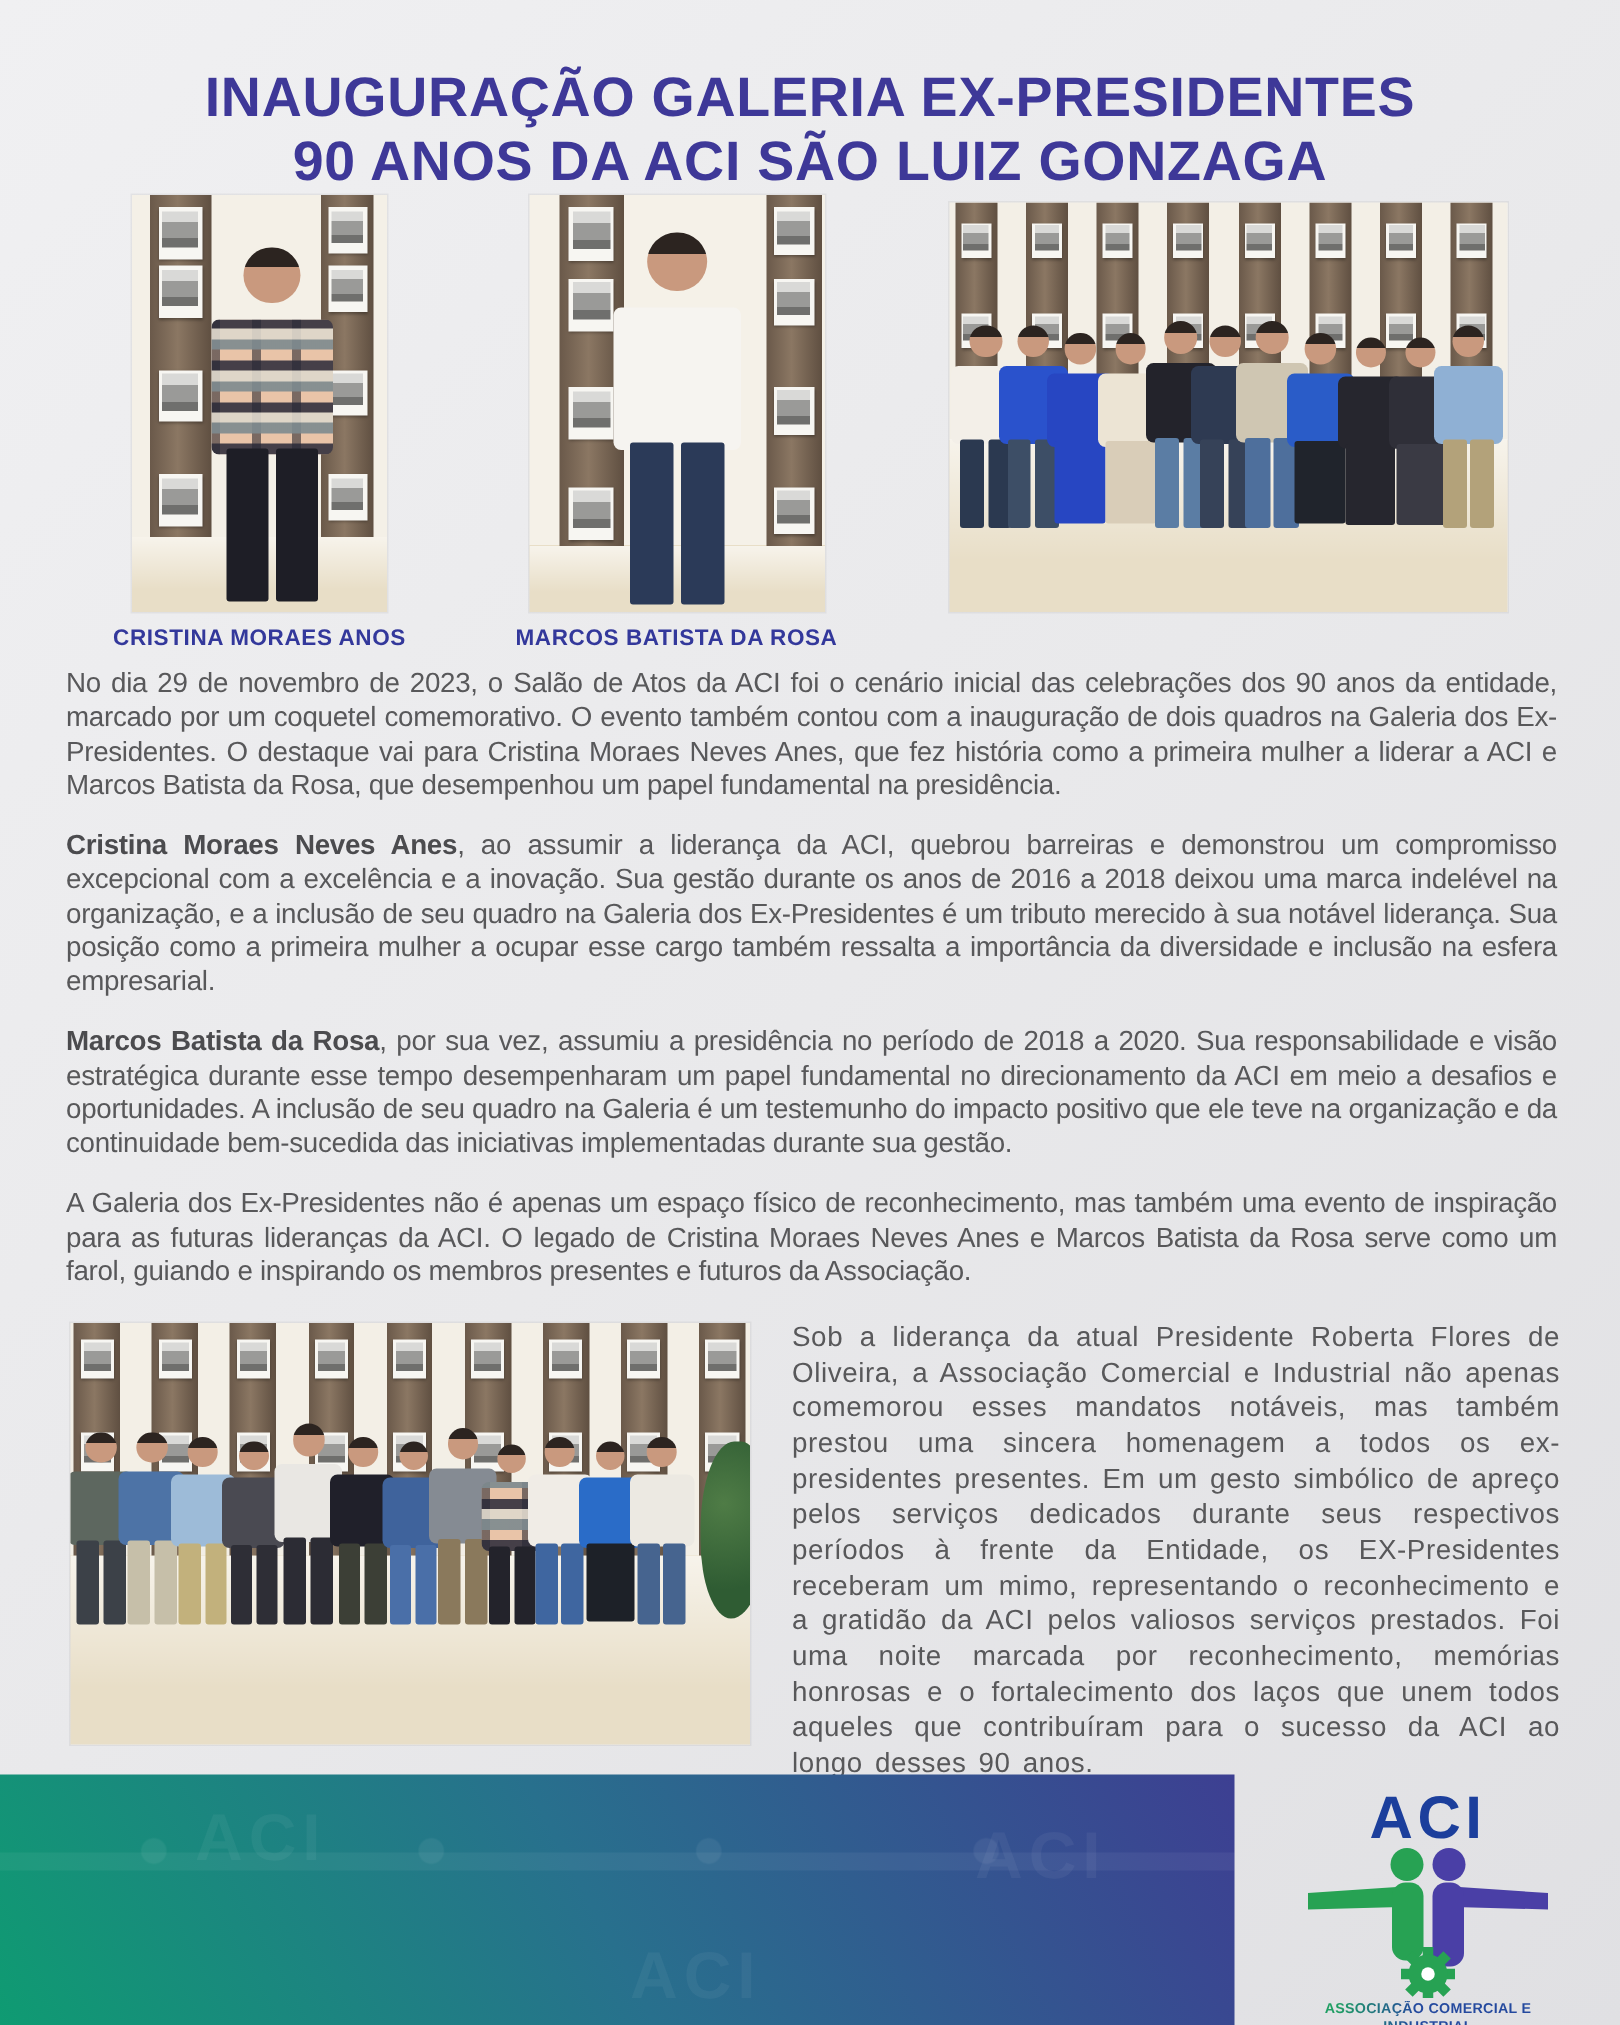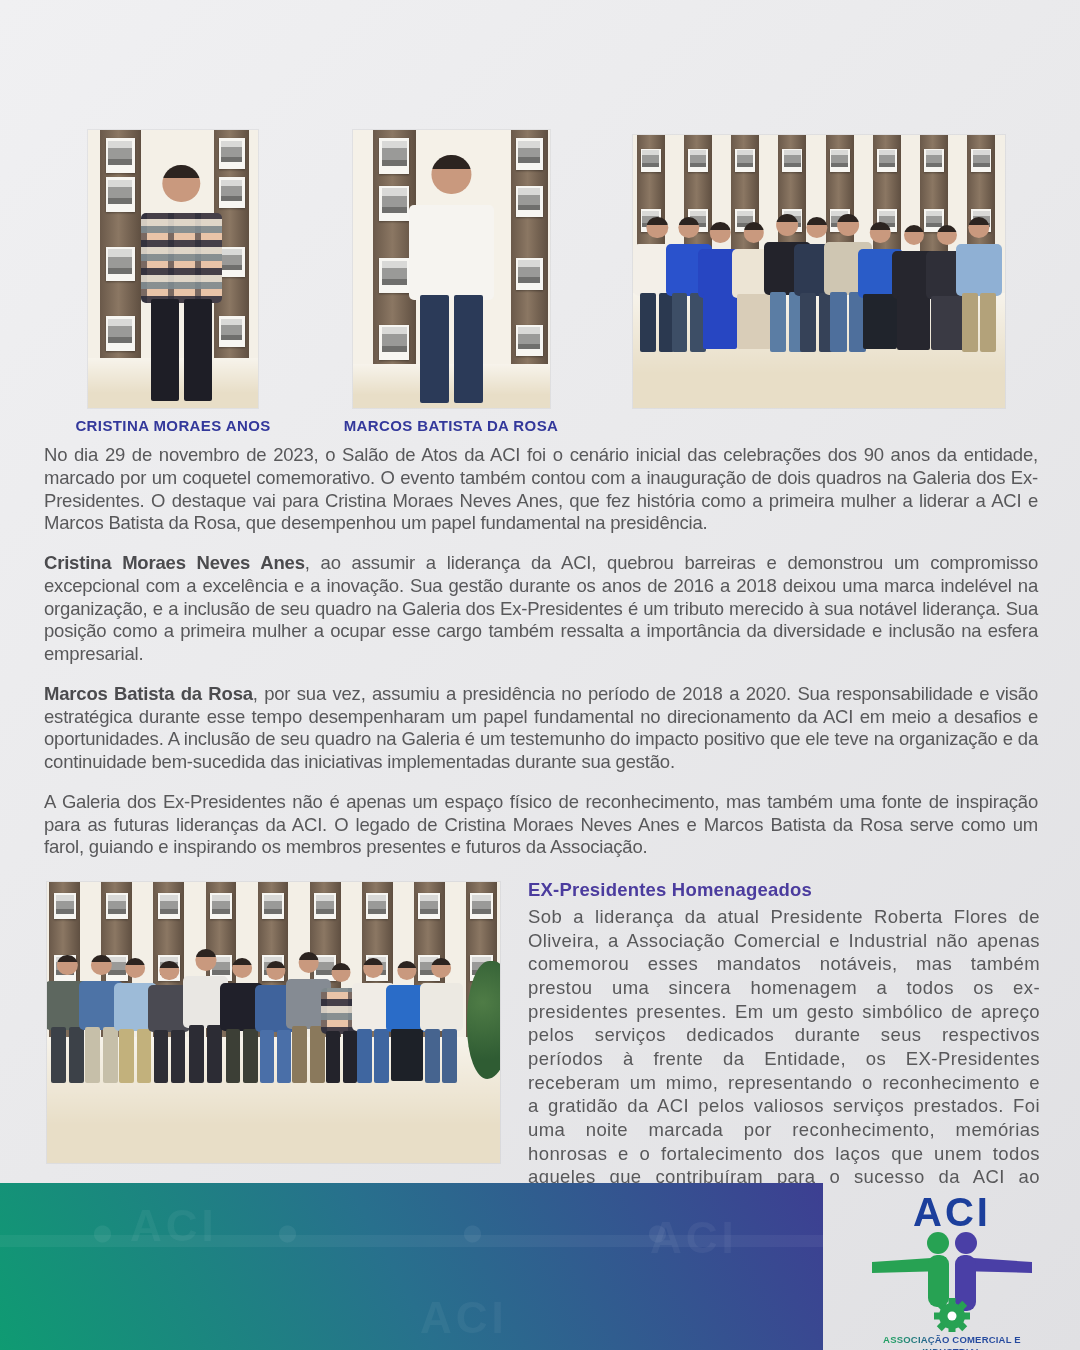--- a/index.html
+++ b/index.html
@@ -69,20 +69,24 @@
   .logo-figures{margin:-4px auto 2px;display:block;}
   .logo-org{font-size:9.5px;font-weight:700;line-height:1.25;letter-spacing:.2px;
             background:linear-gradient(90deg,#1f9e63 0%,#1f9e63 20%,#24499e 46%,#24499e 100%);
             -webkit-background-clip:text;background-clip:text;color:transparent;}
 </style>
 </head>
 <body>
 
 <div class="page">
 
+  <div class="title">
+    <div>INAUGURAÇÃO GALERIA EX-PRESIDENTES</div>
+    <div>90 ANOS DA ACI SÃO LUIZ GONZAGA</div>
+  </div>
 
   <div class="photo" id="photo-cristina" style="background: linear-gradient(rgb(244, 240, 231) 0px, rgb(244, 240, 231) 82%, rgb(232, 222, 199) 82%, rgb(232, 222, 199) 100%);">
       <div class="sheen" style="top: 227.96px; height: 50.04px;"></div>
       <div class="pillar" style="left: 11.9px; width: 40.8px; height: 227.96px;"></div>
       <div class="frame" style="width: 29.376px; height: 34.6637px; left: 17.612px; top: 8.34px;">
         <i></i>
       </div>
       <div class="frame" style="width: 29.376px; height: 34.6637px; left: 17.612px; top: 47.26px;">
         <i></i>
       </div>
@@ -268,21 +272,21 @@
       </div>
     </div>
 
   <div class="caption" id="cap-cristina">CRISTINA MORAES ANOS</div>
   <div class="caption" id="cap-marcos">MARCOS BATISTA DA ROSA</div>
 
   <div class="article">
     <p><b></b><span>No dia 29 de novembro de 2023, o Salão de Atos da ACI foi o cenário inicial das celebrações dos 90 anos da entidade, marcado por um coquetel comemorativo. O evento também contou com a inauguração de dois quadros na Galeria dos Ex-Presidentes. O destaque vai para Cristina Moraes Neves Anes, que fez história como a primeira mulher a liderar a ACI e Marcos Batista da Rosa, que desempenhou um papel fundamental na presidência.</span></p>
     <p><b>Cristina Moraes Neves Anes</b><span>, ao assumir a liderança da ACI, quebrou barreiras e demonstrou um compromisso excepcional com a excelência e a inovação. Sua gestão durante os anos de 2016 a 2018 deixou uma marca indelével na organização, e a inclusão de seu quadro na Galeria dos Ex-Presidentes é um tributo merecido à sua notável liderança. Sua posição como a primeira mulher a ocupar esse cargo também ressalta a importância da diversidade e inclusão na esfera empresarial.</span></p>
     <p><b>Marcos Batista da Rosa</b><span>, por sua vez, assumiu a presidência no período de 2018 a 2020. Sua responsabilidade e visão estratégica durante esse tempo desempenharam um papel fundamental no direcionamento da ACI em meio a desafios e oportunidades. A inclusão de seu quadro na Galeria é um testemunho do impacto positivo que ele teve na organização e da continuidade bem-sucedida das iniciativas implementadas durante sua gestão.</span></p>
-    <p><b></b><span>A Galeria dos Ex-Presidentes não é apenas um espaço físico de reconhecimento, mas também uma fonte de inspiração para as futuras lideranças da ACI. O legado de Cristina Moraes Neves Anes e Marcos Batista da Rosa serve como um farol, guiando e inspirando os membros presentes e futuros da Associação.</span></p>
+    <p><b></b><span>A Galeria dos Ex-Presidentes não é apenas um espaço físico de reconhecimento, mas também uma evento de inspiração para as futuras lideranças da ACI. O legado de Cristina Moraes Neves Anes e Marcos Batista da Rosa serve como um farol, guiando e inspirando os membros presentes e futuros da Associação.</span></p>
   </div>
 
   <div class="photo" id="photo-expresidentes" style="background: linear-gradient(rgb(243, 239, 230) 0px, rgb(243, 239, 230) 55%, rgb(232, 222, 199) 55%, rgb(232, 222, 199) 100%);">
       <div class="sheen" style="top: 154.55px; height: 126.45px;"></div>
       <div class="pillar" style="left: 2.265px; width: 30.804px; height: 154.55px;"></div>
       <div class="frame" style="width: 22.1789px; height: 26.1711px; left: 6.57756px; top: 11.24px;">
         <i></i>
       </div>
       <div class="frame" style="width: 22.1789px; height: 26.1711px; left: 6.57756px; top: 73.06px;">
         <i></i>
@@ -411,21 +415,20 @@
       <div class="person" style="width: 42.993px; height: 126.45px; left: 372.613px; top: 75.87px;">
         <div class="head" style="width: 19.7768px; height: 19.7768px; top: 0px; background: linear-gradient(rgb(44, 36, 32) 0px, rgb(44, 36, 32) 36%, rgb(201, 153, 126) 36%);"></div>
         <div class="torso" style="top: 25.29px; height: 48.051px; background: rgb(236, 233, 226);"></div>
         <div class="leg" style="left: 5.58909px; width: 14.6176px; top: 70.812px; height: 54.3735px; background: rgb(70, 100, 143);"></div>
         <div class="leg" style="left: 22.7863px; width: 14.6176px; top: 70.812px; height: 54.3735px; background: rgb(70, 100, 143);"></div>
       </div>
       <div class="plant" style="right: -12px; top: 78.68px; width: 45.3px; height: 118.02px;"></div>
     </div>
 
   <div class="sidebar">
-    <h3>EX-Presidentes Homenageados</h3>
     <div class="body">Sob a liderança da atual Presidente Roberta Flores de Oliveira, a Associação Comercial e Industrial não apenas comemorou esses mandatos notáveis, mas também prestou uma sincera homenagem a todos os ex-presidentes presentes. Em um gesto simbólico de apreço pelos serviços dedicados durante seus respectivos períodos à frente da Entidade, os EX-Presidentes receberam um mimo, representando o reconhecimento e a gratidão da ACI pelos valiosos serviços prestados. Foi uma noite marcada por reconhecimento, memórias honrosas e o fortalecimento dos laços que unem todos aqueles que contribuíram para o sucesso da ACI ao longo desses 90 anos.</div>
   </div>
 
   <div class="footer-band">
     <span class="ghost" style="left:130px;top:18px;">ACI</span>
     <span class="ghost" style="left:420px;top:110px;">ACI</span>
     <span class="ghost" style="left:650px;top:30px;">ACI</span>
 
   </div>
 

